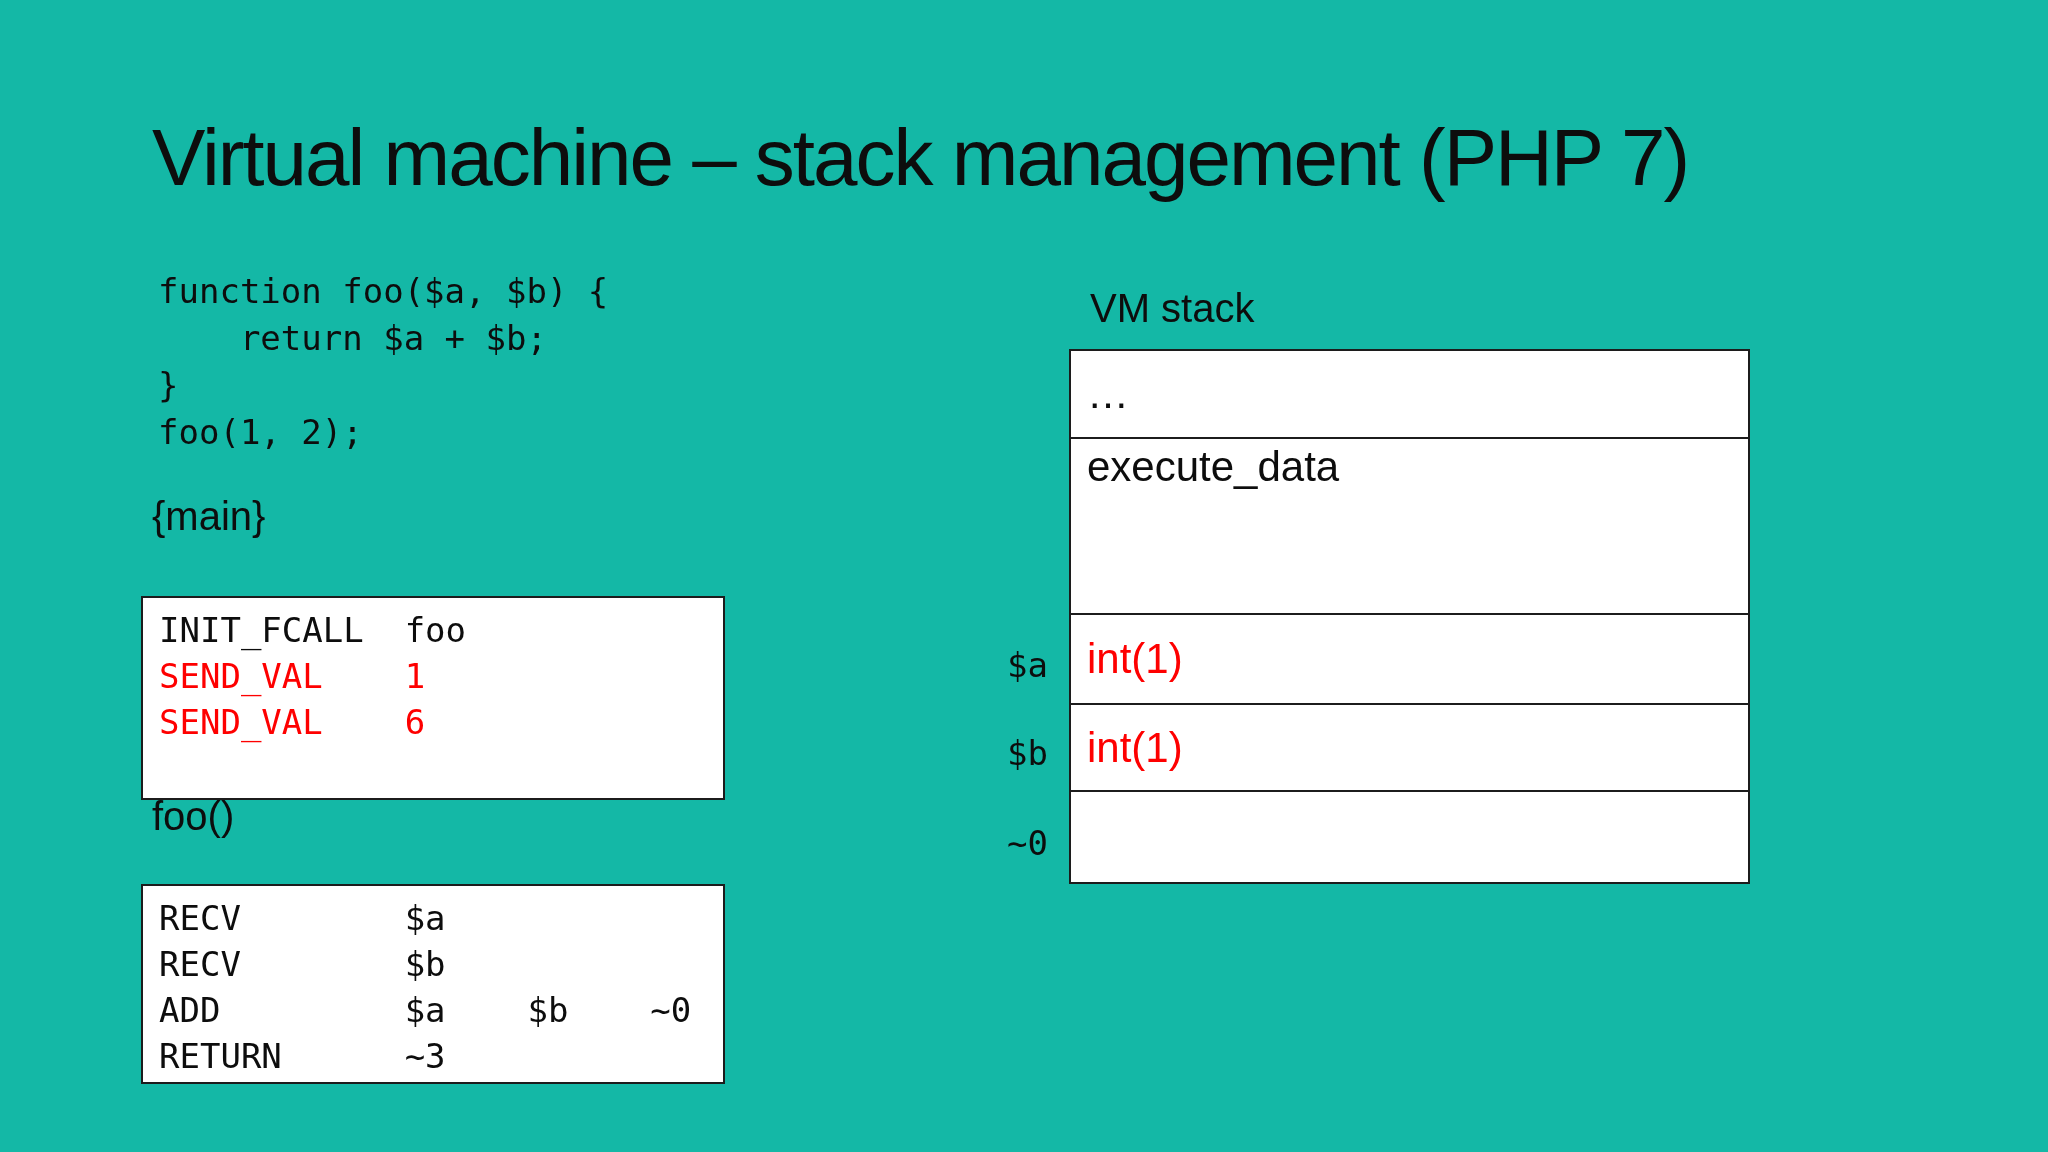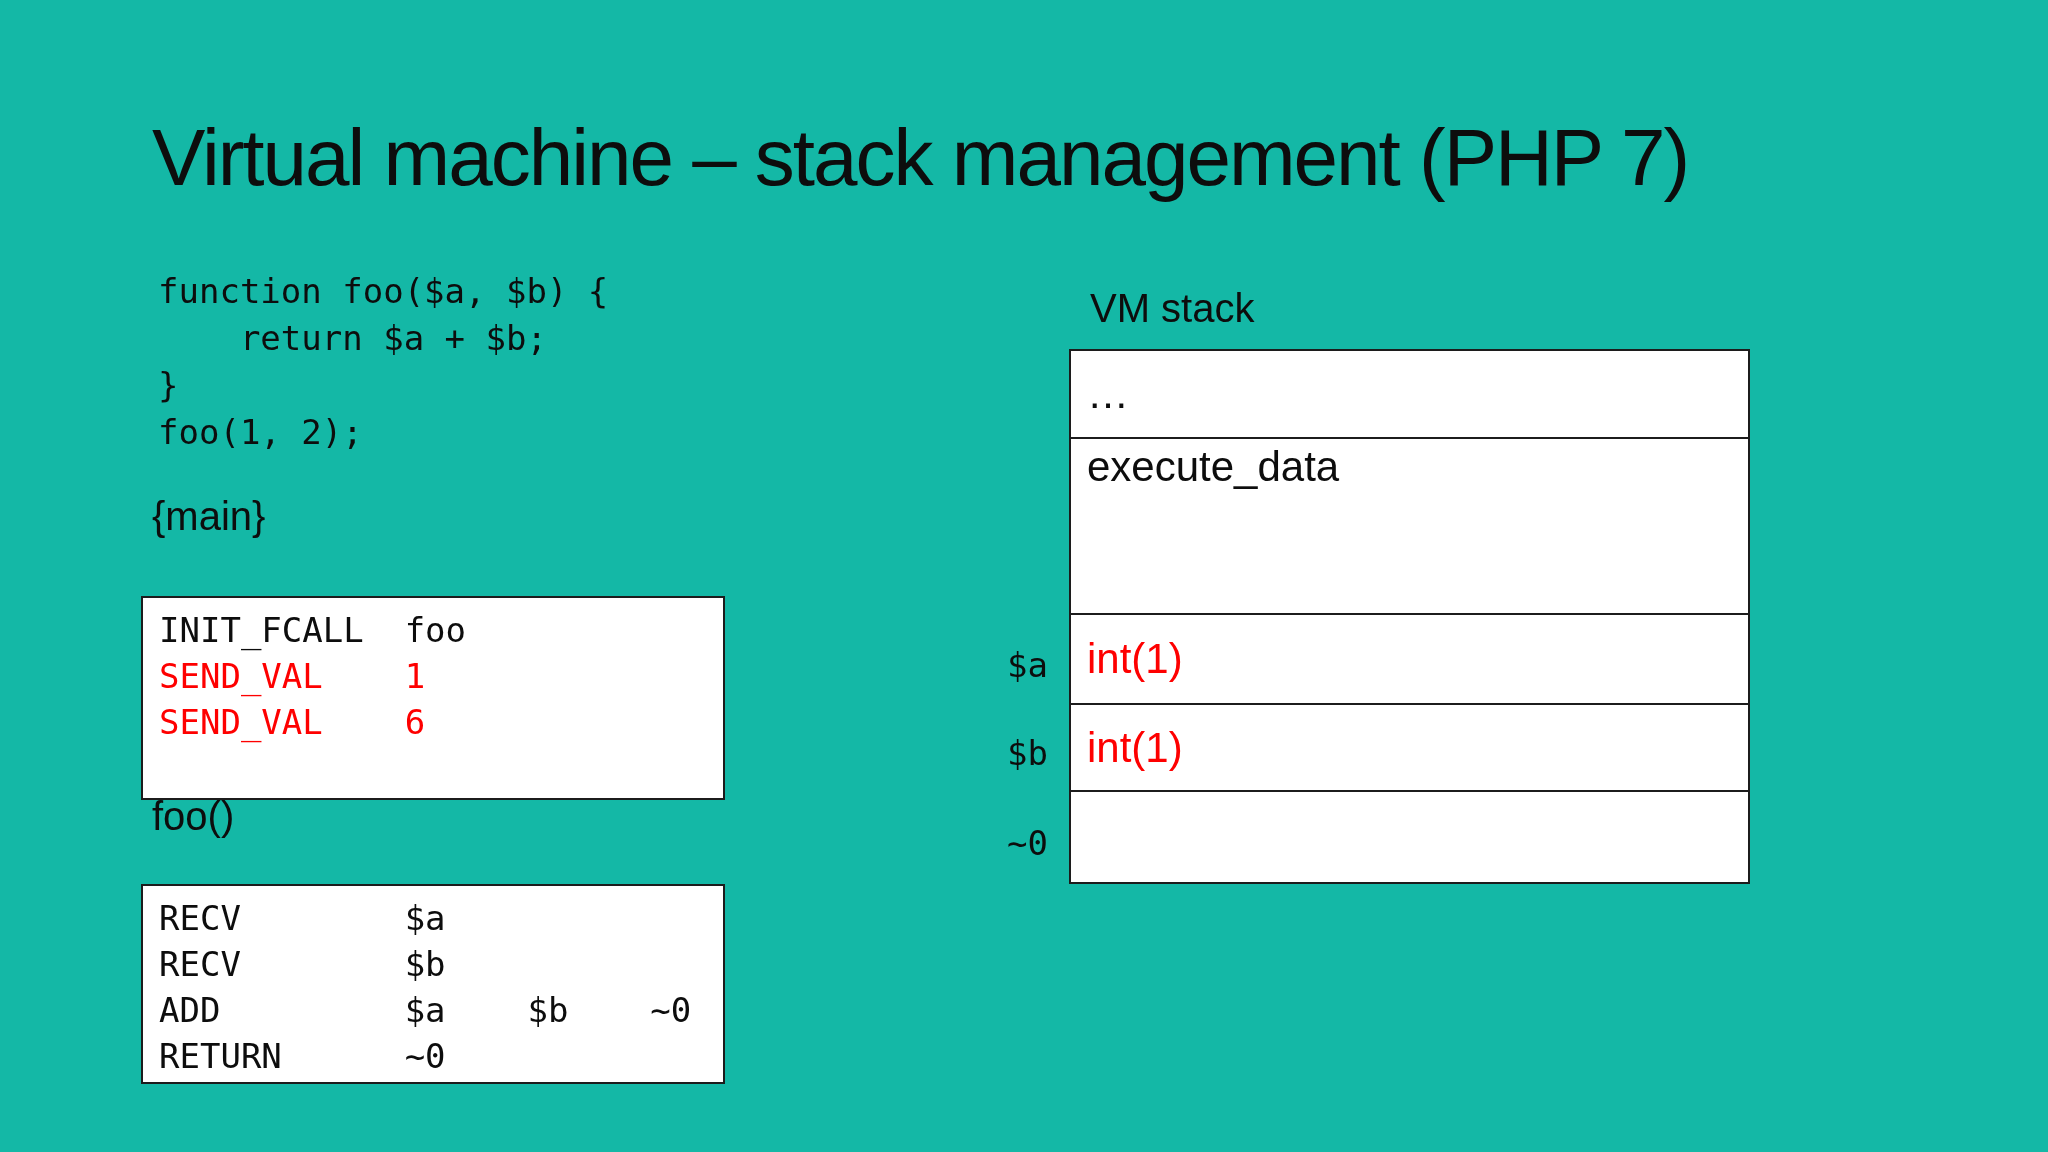--- a/index.html
+++ b/index.html
@@ -131,21 +131,21 @@
     <div class="op-line red">SEND_VAL    1</div>
     <div class="op-line red">SEND_VAL    6</div>
   </div>
 
   <div class="frame-label label-foo">foo()</div>
 
   <div class="op-box op-box-foo">
     <div class="op-line">RECV        $a</div>
     <div class="op-line">RECV        $b</div>
     <div class="op-line">ADD         $a    $b    ~0</div>
-    <div class="op-line">RETURN      ~0</div>
+    <div class="op-line">RETURN      ~3</div>
   </div>
 
   <div class="vm-stack-label">VM stack</div>
 
   <div class="vm-stack-box">
     <div class="vm-cell vm-cell-dots">…</div>
     <div class="vm-cell vm-cell-exec">execute_data</div>
     <div class="vm-cell vm-cell-inta red">int(1)</div>
     <div class="vm-cell vm-cell-intb red">int(1)</div>
     <div class="vm-cell vm-cell-empty"></div>

